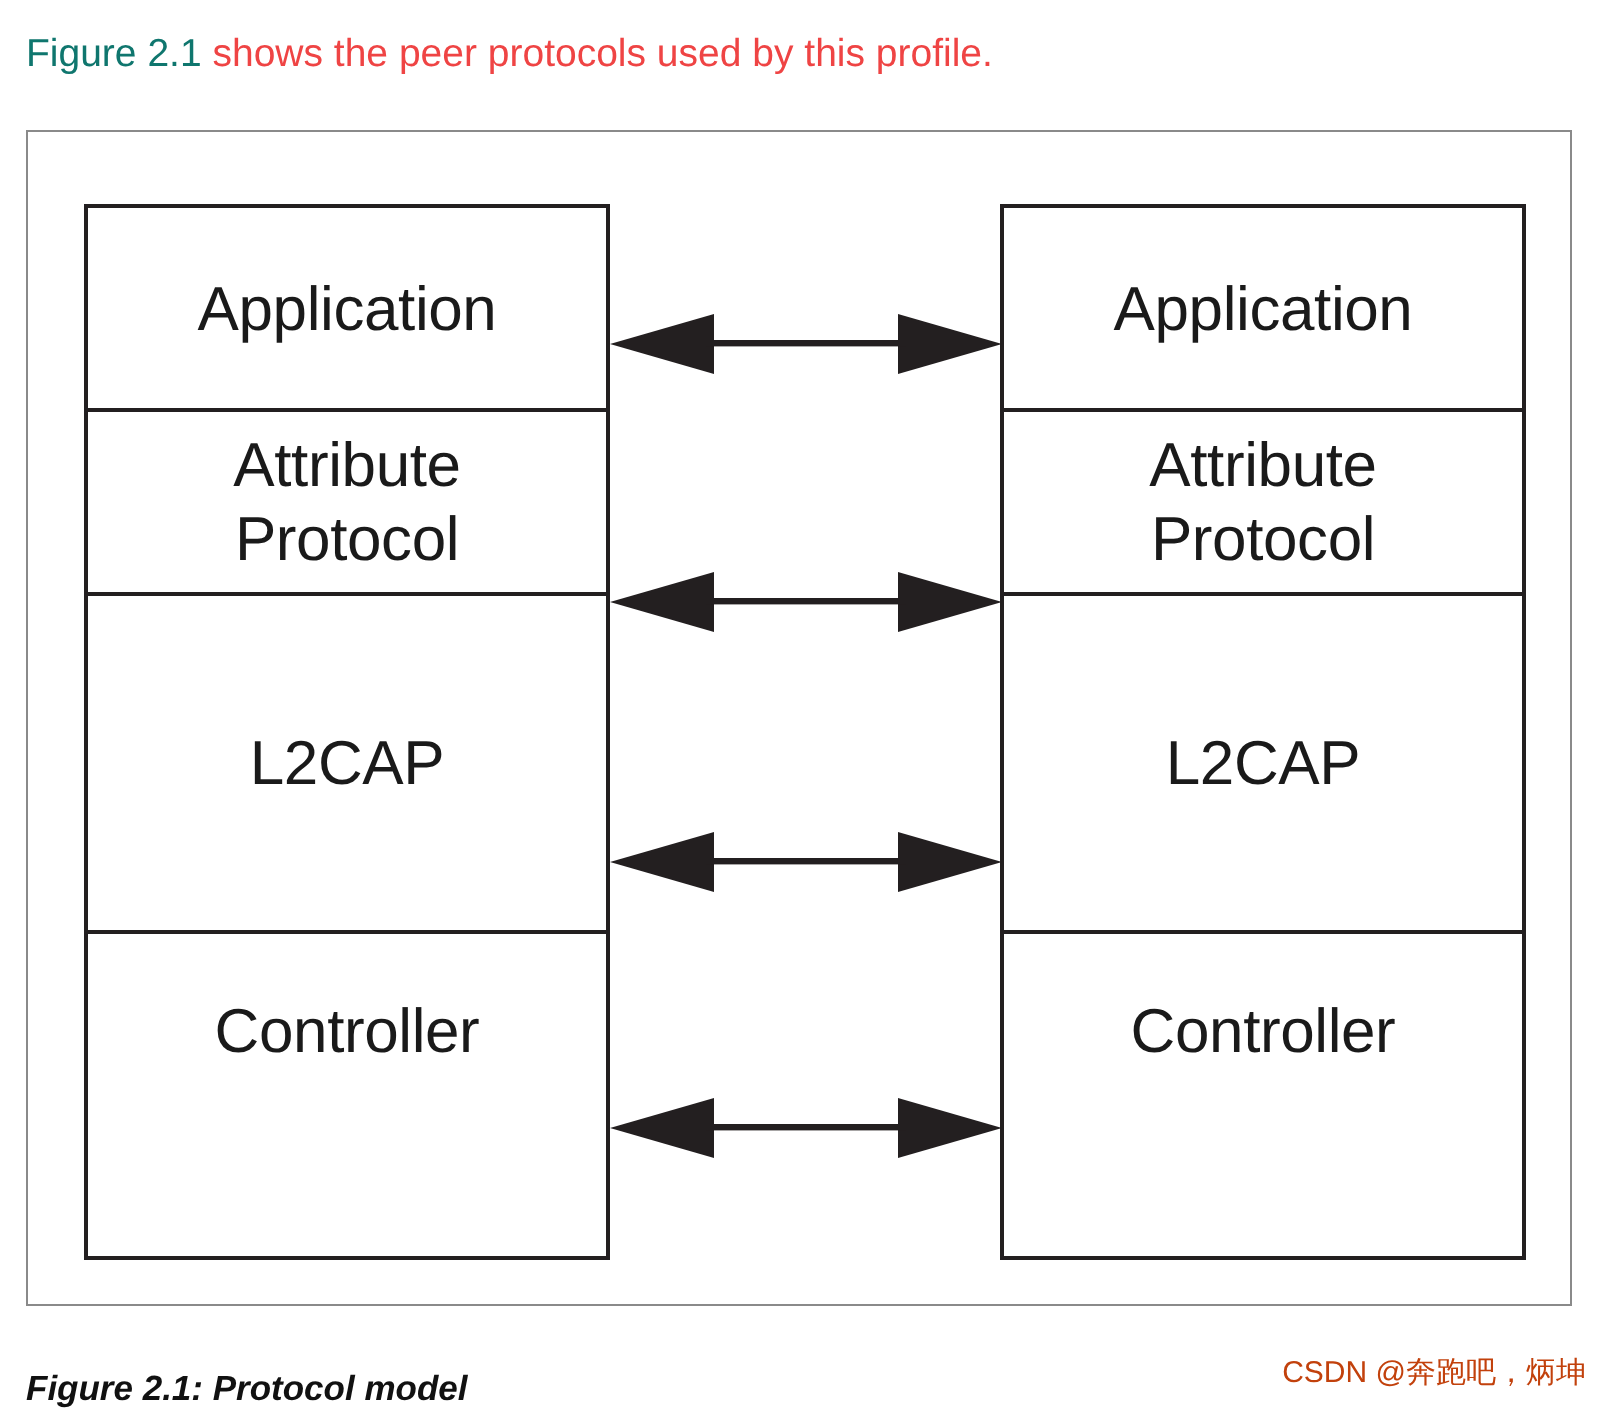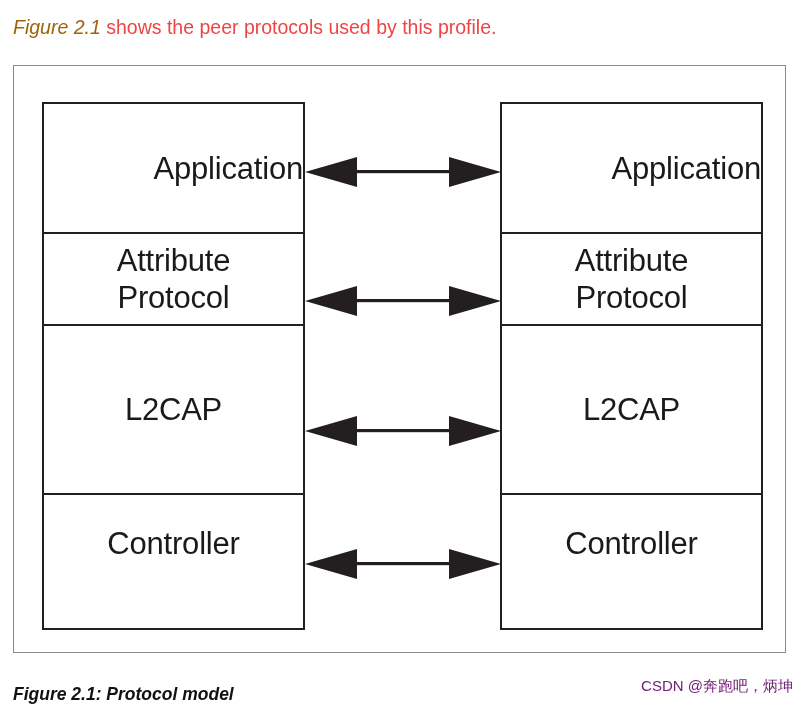--- a/index.html
+++ b/index.html
@@ -20,22 +20,21 @@
   .intro {
     position: absolute;
     left: 13px;
     top: 14px;
     font-size: 19.5px;
     line-height: 26px;
     white-space: nowrap;
     letter-spacing: 0px;
   }
   .intro .link {
-    color: #a16207;
-    font-style: italic;
+    color: #0f766e;
   }
   .intro .plain {
     color: #ef4444;
   }
 
   
   .figure-frame {
     position: absolute;
     left: 13px;
     top: 65px;
@@ -69,21 +68,21 @@
     text-align: center;
     font-size: 31px;
     line-height: 37px;
     color: #1a1a1a;
     border-bottom: 2.5px solid #231f20;
     letter-spacing: -0.2px;
   }
   .layer:last-child {
     border-bottom: none;
   }
-  .layer-h1 { height: 130px; justify-content: flex-end; }
+  .layer-h1 { height: 102px; }
   .layer-h2 { height: 92px; }
   .layer-h3 { height: 169px; }
   .layer-h4 { height: 97px; }
 
   
   .arrow {
     position: absolute;
     left: 291px;       
     width: 196px;      
     height: 34px;
@@ -108,21 +107,21 @@
     white-space: nowrap;
     margin-top: 14px;
   }
 
   
   .watermark {
     position: absolute;
     right: 14px;
     top: 677px;
     font-size: 15px;
-    color: #701a75;
+    color: #c2410c;
     white-space: nowrap;
     user-select: none;
   }
 </style>
 </head>
 <body>
 
 <div class="intro">
   <span class="link">Figure 2.1</span><span class="plain"> shows the peer protocols used by this profile.</span>
 </div>

